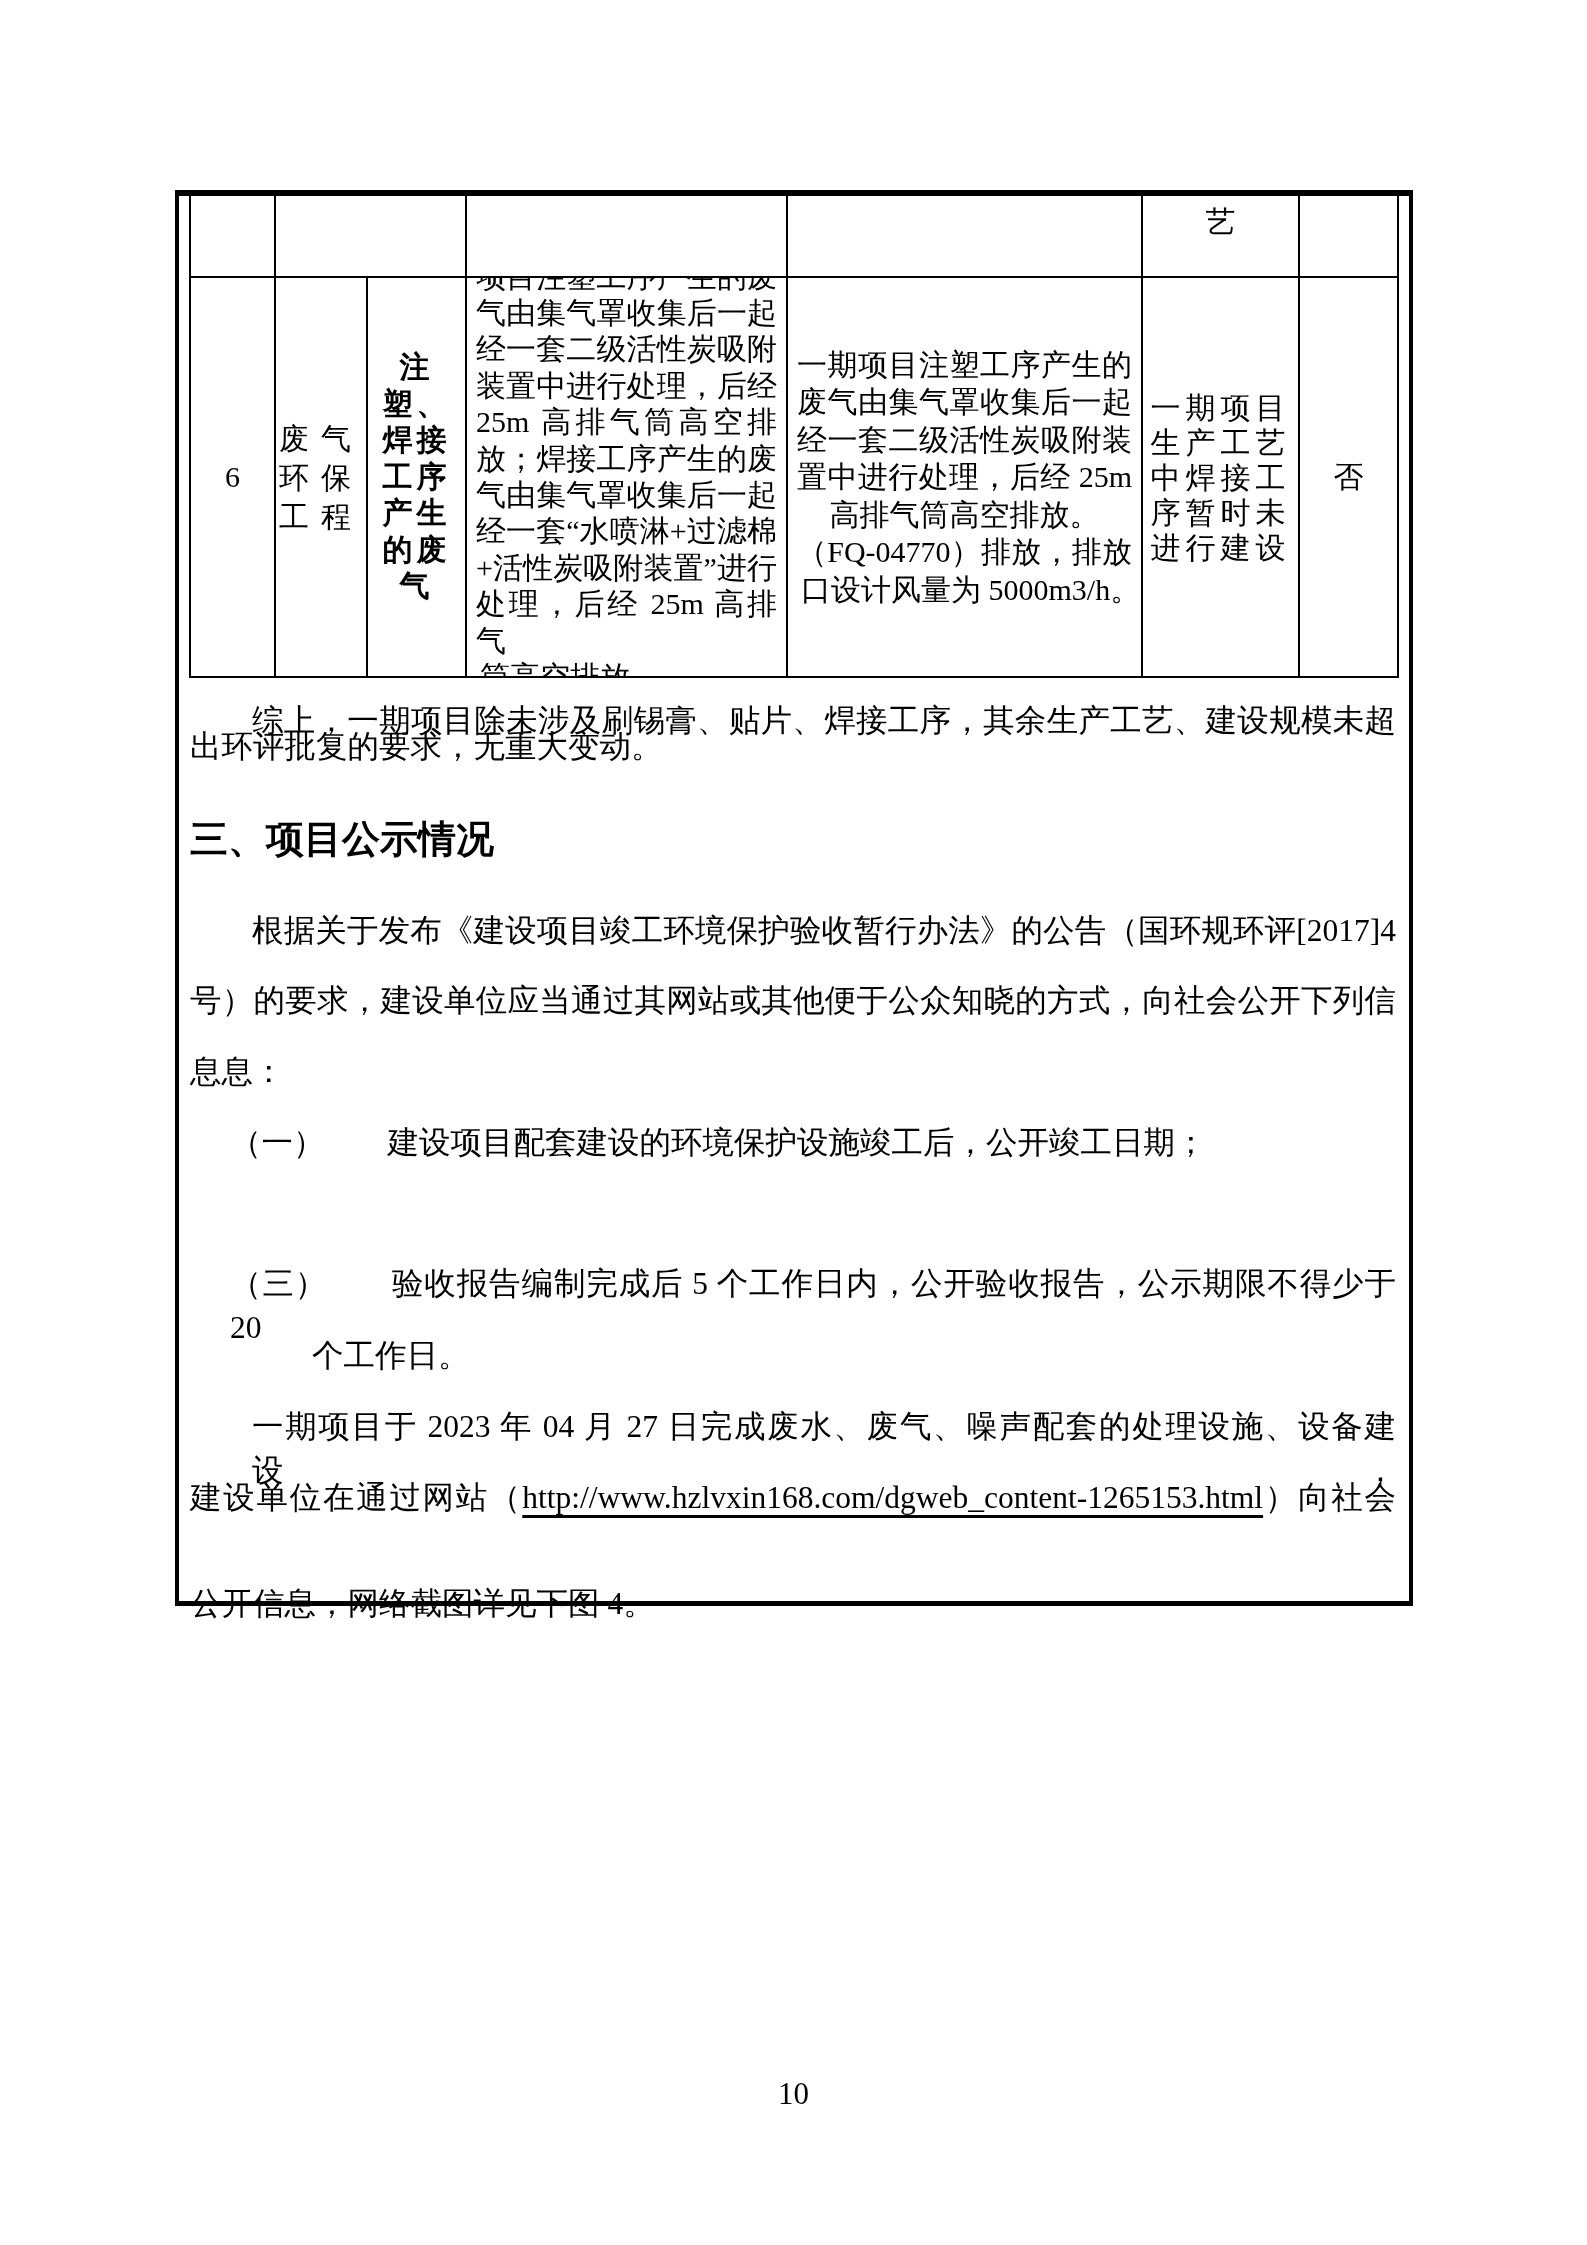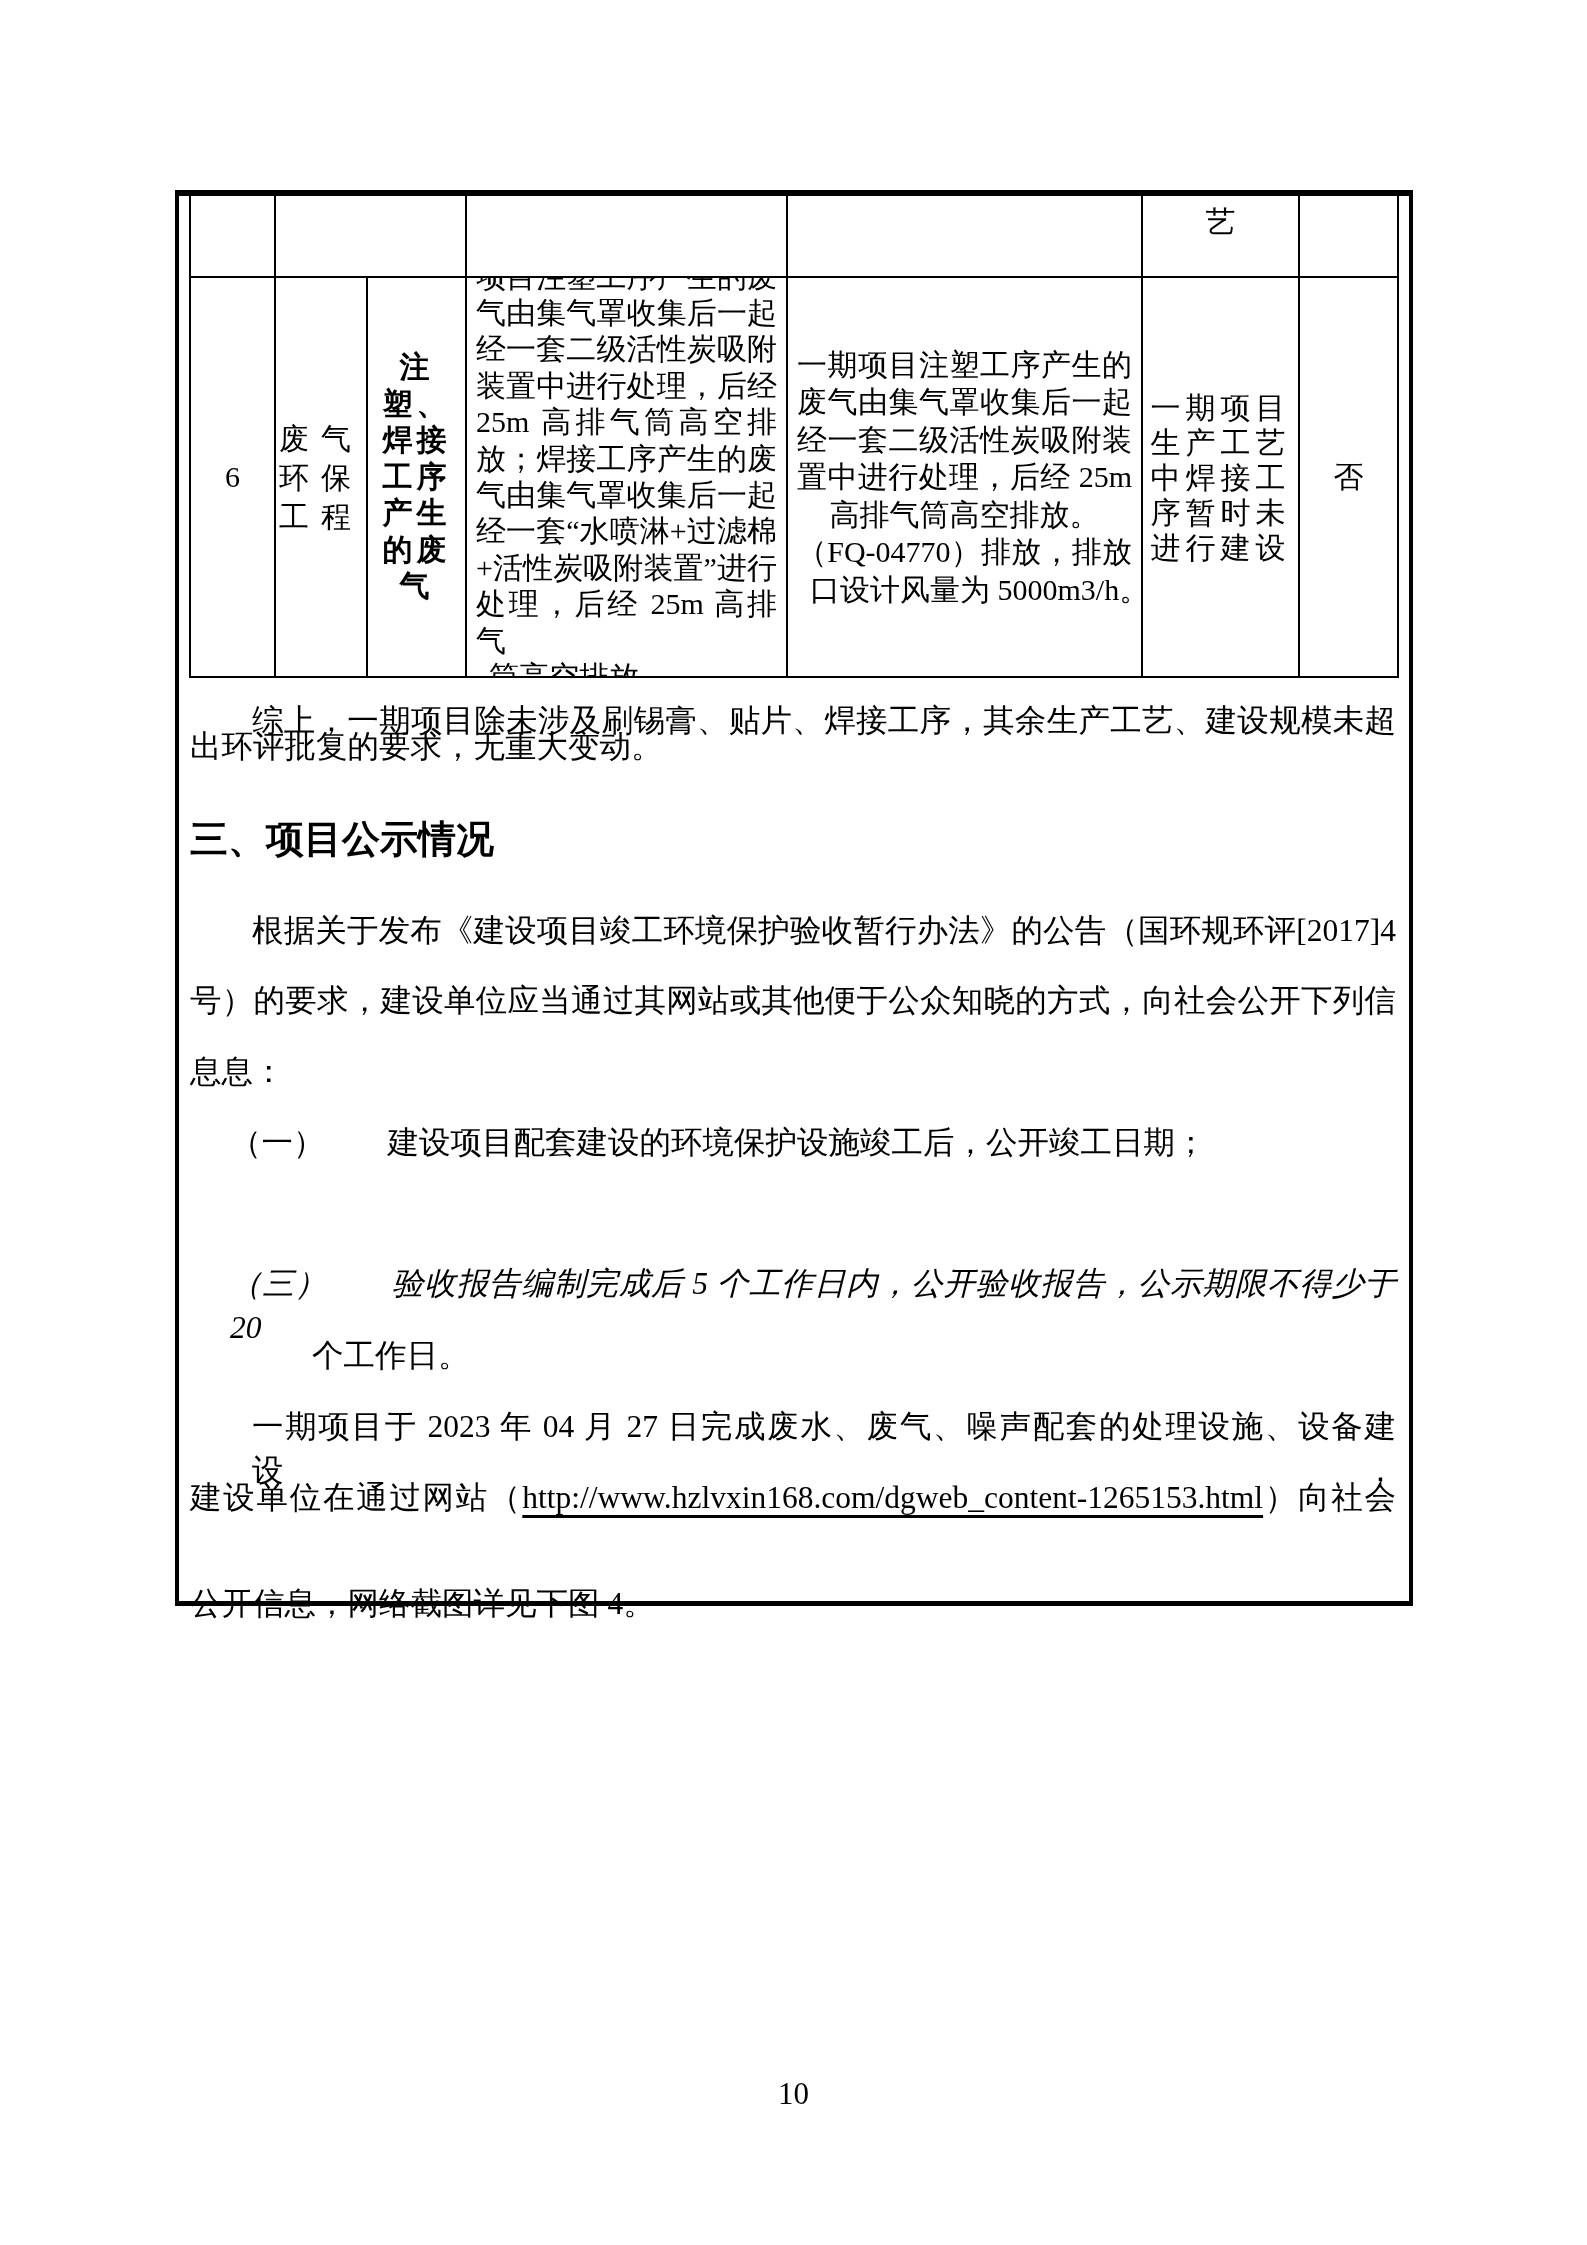--- a/index.html
+++ b/index.html
@@ -36,21 +36,21 @@
     justify-content:center;
     overflow:hidden;
     font-size:30px;
   }
   .cell.first{border-left:2px solid #000;}
   .cell.span2{grid-column:2 / span 2;}
   .cell.toppad{justify-content:flex-start;padding-top:8px;}
   .tl{line-height:36.4px;white-space:nowrap;}
   .tl5{line-height:37.5px;white-space:nowrap;}
   .j{text-align:justify;text-align-last:justify;padding:0 9px;white-space:normal;}
-  .l{text-align:left;padding:0 22px;}
+  .l{text-align:left;padding:0 13px;}
   .c{text-align:center;}
   .proj{line-height:39px;text-align:center;letter-spacing:12px;}
   .src{line-height:36.5px;text-align:center;letter-spacing:4px;font-weight:bold;}
   .stat{line-height:35px;text-align:center;letter-spacing:5px;}
   
   .bline{
     position:absolute;
     font-size:31.5px;line-height:44px;white-space:nowrap;
   }
   .bline.jfull{white-space:normal;text-align:justify;text-align-last:justify;}
@@ -139,21 +139,21 @@
   <div class="bline jfull" style="left:252px;top:699px;width:1144px;">综上，一期项目除未涉及刷锡膏、贴片、焊接工序，其余生产工艺、建设规模未超</div>
   <div class="bline" style="left:190px;top:725px;">出环评批复的要求，无重大变动。</div>
 
   <div class="heading" style="left:190px;top:810px;">三、项目公示情况</div>
 
   <div class="bline jfull" style="left:252px;top:909px;width:1144px;">根据关于发布《建设项目竣工环境保护验收暂行办法》的公告（国环规环评[2017]4</div>
   <div class="bline jfull" style="left:190px;top:979px;width:1206px;">号）的要求，建设单位应当通过其网站或其他便于公众知晓的方式，向社会公开下列信</div>
   <div class="bline" style="left:190px;top:1050px;">息息：</div>
 
   <div class="bline" style="left:230px;top:1121px;">（一）　　建设项目配套建设的环境保护设施竣工后，公开竣工日期；</div>
-  <div class="bline jfull" style="left:230px;top:1262px;width:1166px;font-style:italic;">（三）　　验收报告编制完成后 5 个工作日内，公开验收报告，公示期限不得少于 20</div>
+  <div class="bline jfull" style="left:230px;top:1262px;width:1166px;">（三）　　验收报告编制完成后 5 个工作日内，公开验收报告，公示期限不得少于 20</div>
   <div class="bline" style="left:312px;top:1334px;text-align:right;">个工作日。</div>
 
   <div class="bline jfull" style="left:252px;top:1405px;width:1144px;">一期项目于 2023 年 04 月 27 日完成废水、废气、噪声配套的处理设施、设备建设，</div>
   <div class="bline jfull" style="left:190px;top:1476px;width:1206px;"><span>建设单位在通过网站（</span><span class="url">http://www.hzlvxin168.com/dgweb_content-1265153.html</span><span>）向社会</span></div>
   <div class="bline" style="left:190px;top:1548px;margin-top:34px;">公开信息，网络截图详见下图 4。</div>
 
   <div class="pagenum">10</div>
 
 </div>
 

